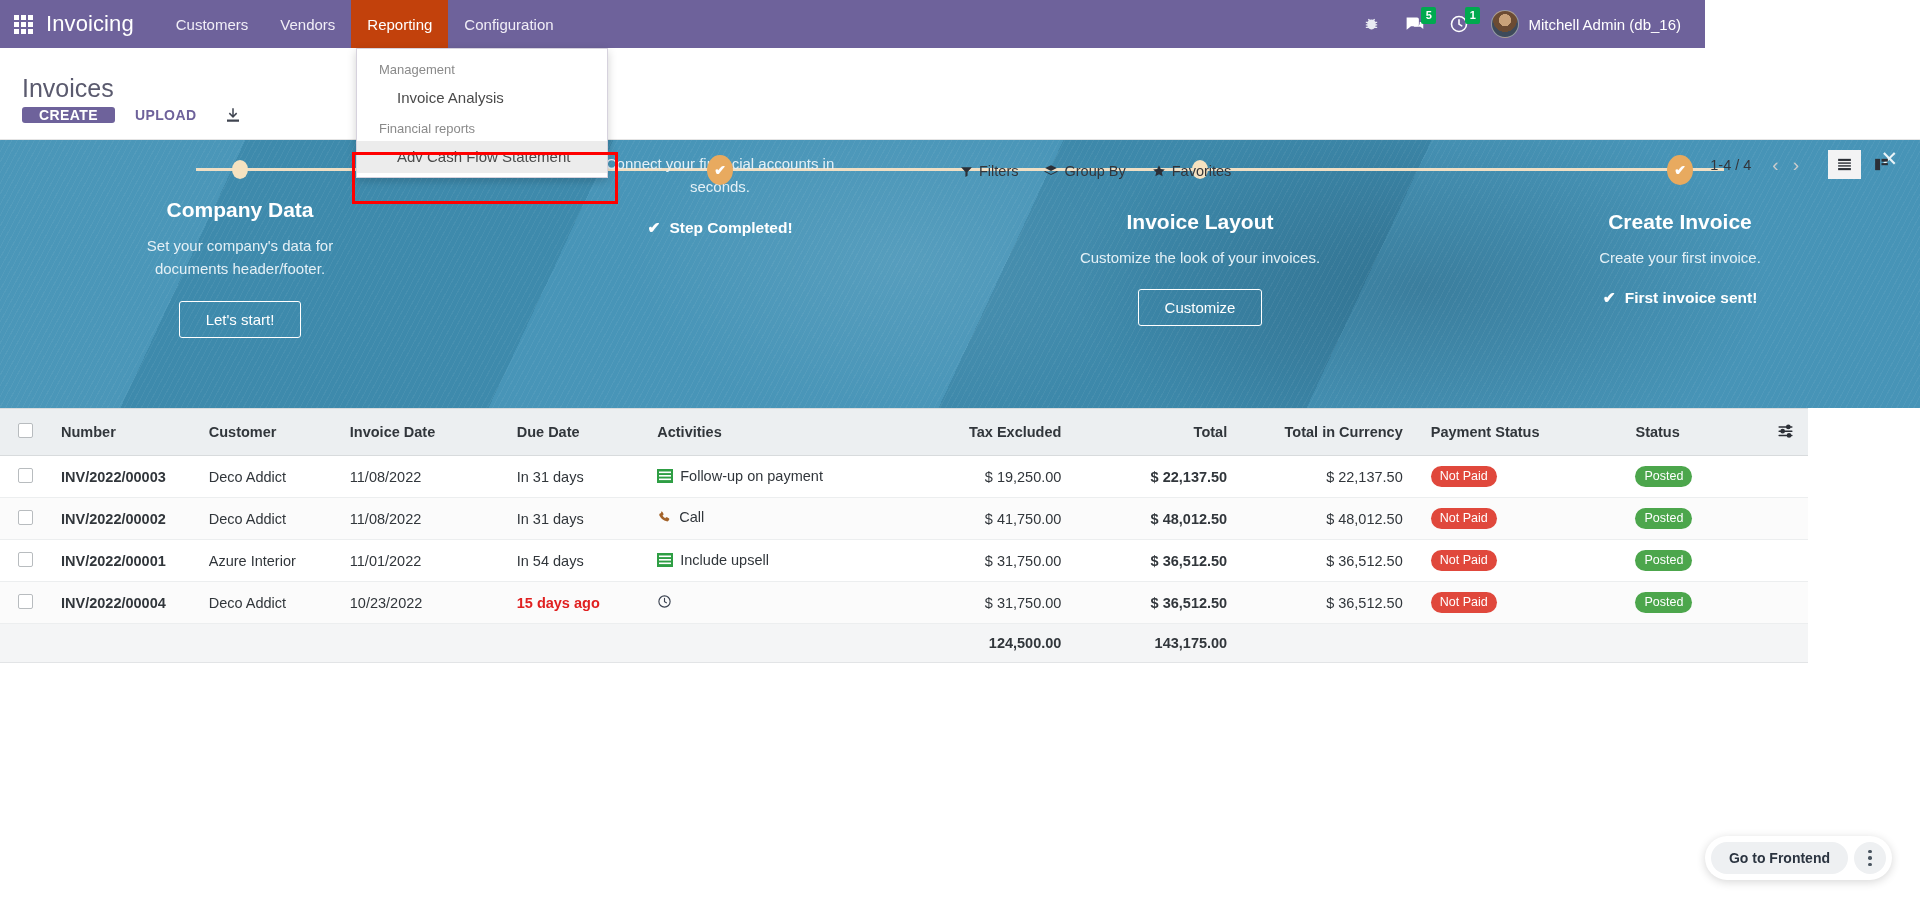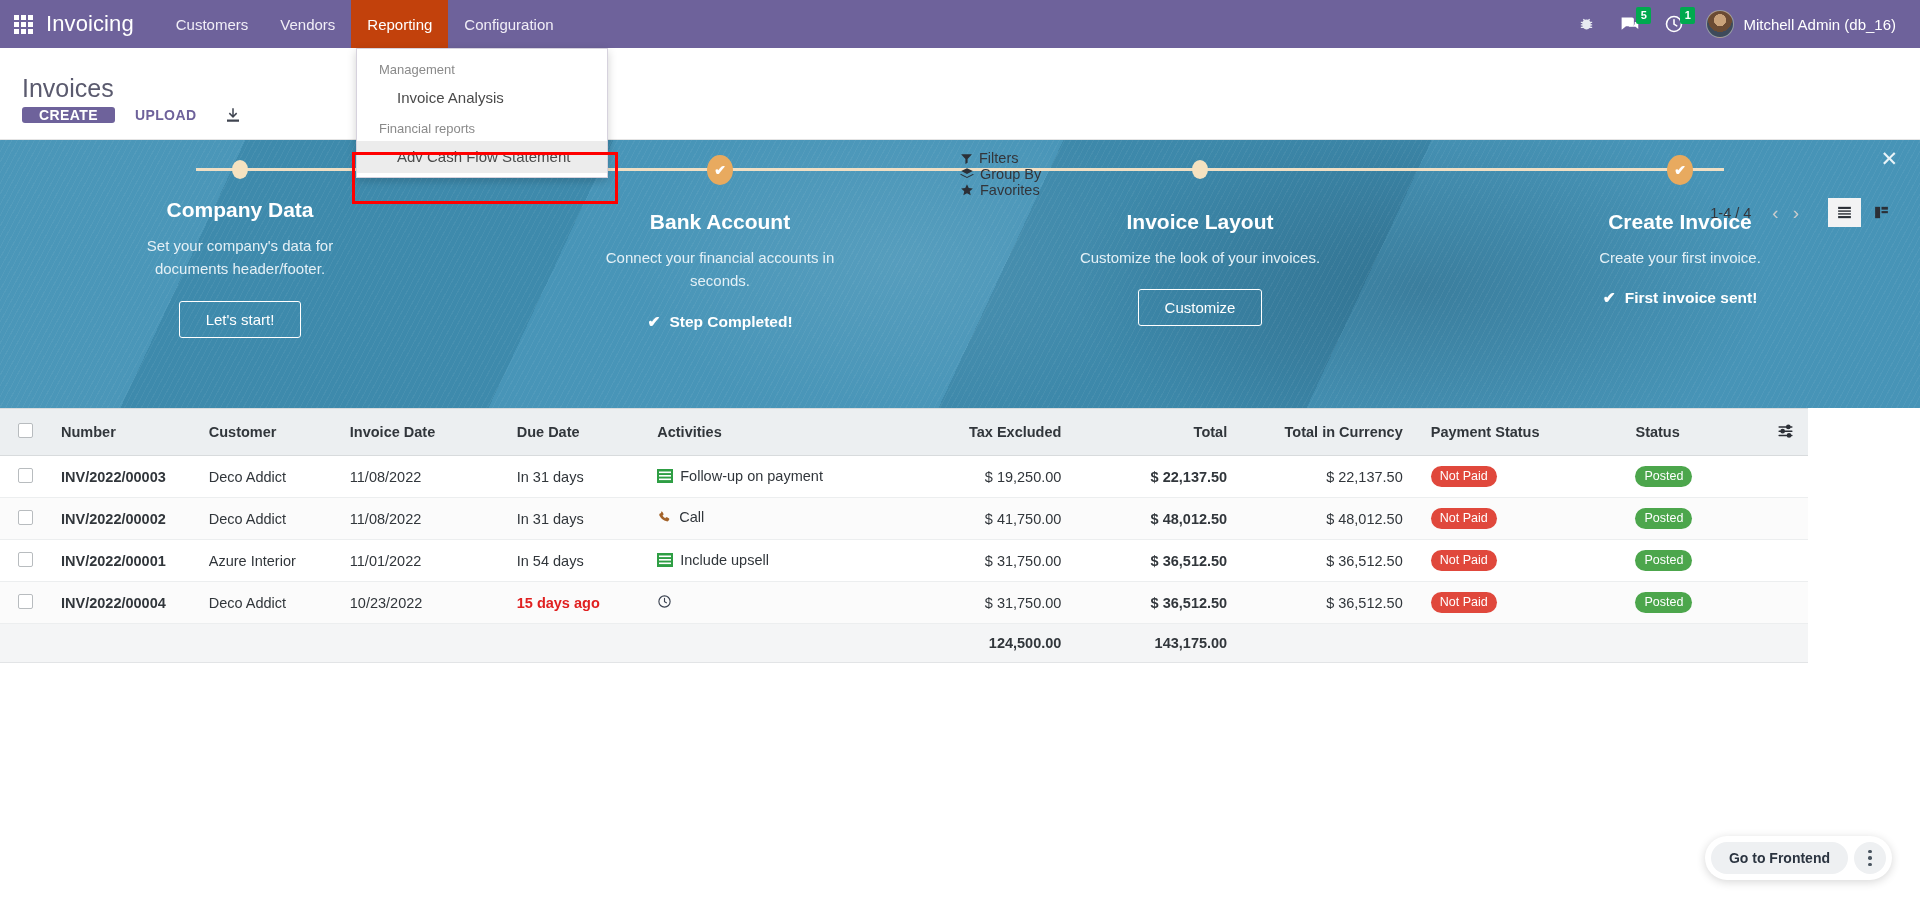--- a/index.html
+++ b/index.html
@@ -6,21 +6,21 @@
   html, body {
     width: 1920px; height: 905px;
     font-family: "Liberation Sans", sans-serif;
     background: #ffffff;
     overflow: hidden;
   }
 
   
   .navbar {
     position: absolute; top: 0; left: 0;
-    width: 1920px; height: 48px;
+    width: 1705px; height: 48px;
     background: #6e629b;
     display: flex; align-items: center;
     color: #ffffff;
     z-index: 60;
   }
   .apps-grid {
     width: 46px; height: 48px;
     display: flex; align-items: center; justify-content: center;
     cursor: pointer;
   }
@@ -122,21 +122,21 @@
   .search-input {
     flex: 1; border: none; outline: none;
     font-size: 15px; color: #555; font-family: "Liberation Sans", sans-serif;
     background: transparent;
   }
   .search-input::placeholder { color: #b8b8b8; }
   .search-icon-btn { cursor: pointer; padding-left: 8px; display: flex; }
 
   .filters-row {
     position: absolute; left: 960px; top: 102px; width: 938px;
-    display: flex; align-items: flex-start; flex-direction: column;
+    display: flex; align-items: flex-end;
   }
   .filter-btn {
     display: flex; align-items: center; gap: 6px;
     font-size: 14.5px; color: #33353a; cursor: pointer;
     margin-right: 26px; white-space: nowrap;
   }
   .pager {
     margin-left: auto; display: flex; align-items: center; gap: 0;
   }
   .pager-label { font-size: 14.5px; color: #33353a; margin-right: 14px; white-space: nowrap; }
@@ -397,21 +397,20 @@
       <div class="step-dot"></div>
       <div class="step-title">Company Data</div>
       <div class="step-desc">Set your company's data for documents header/footer.</div>
       <div class="step-action">
         <button class="step-btn">Let's start!</button>
       </div>
     </div>
 
     <div class="step">
       <div class="step-dot done">✔</div>
-      <div class="step-title lower">Bank Account</div>
       <div class="step-desc">Connect your financial accounts in seconds.</div>
       <div class="step-action">
         <span class="step-done-text">
           <span>✔</span>
           <span>Step Completed!</span>
         </span>
       </div>
     </div>
 
     <div class="step">

